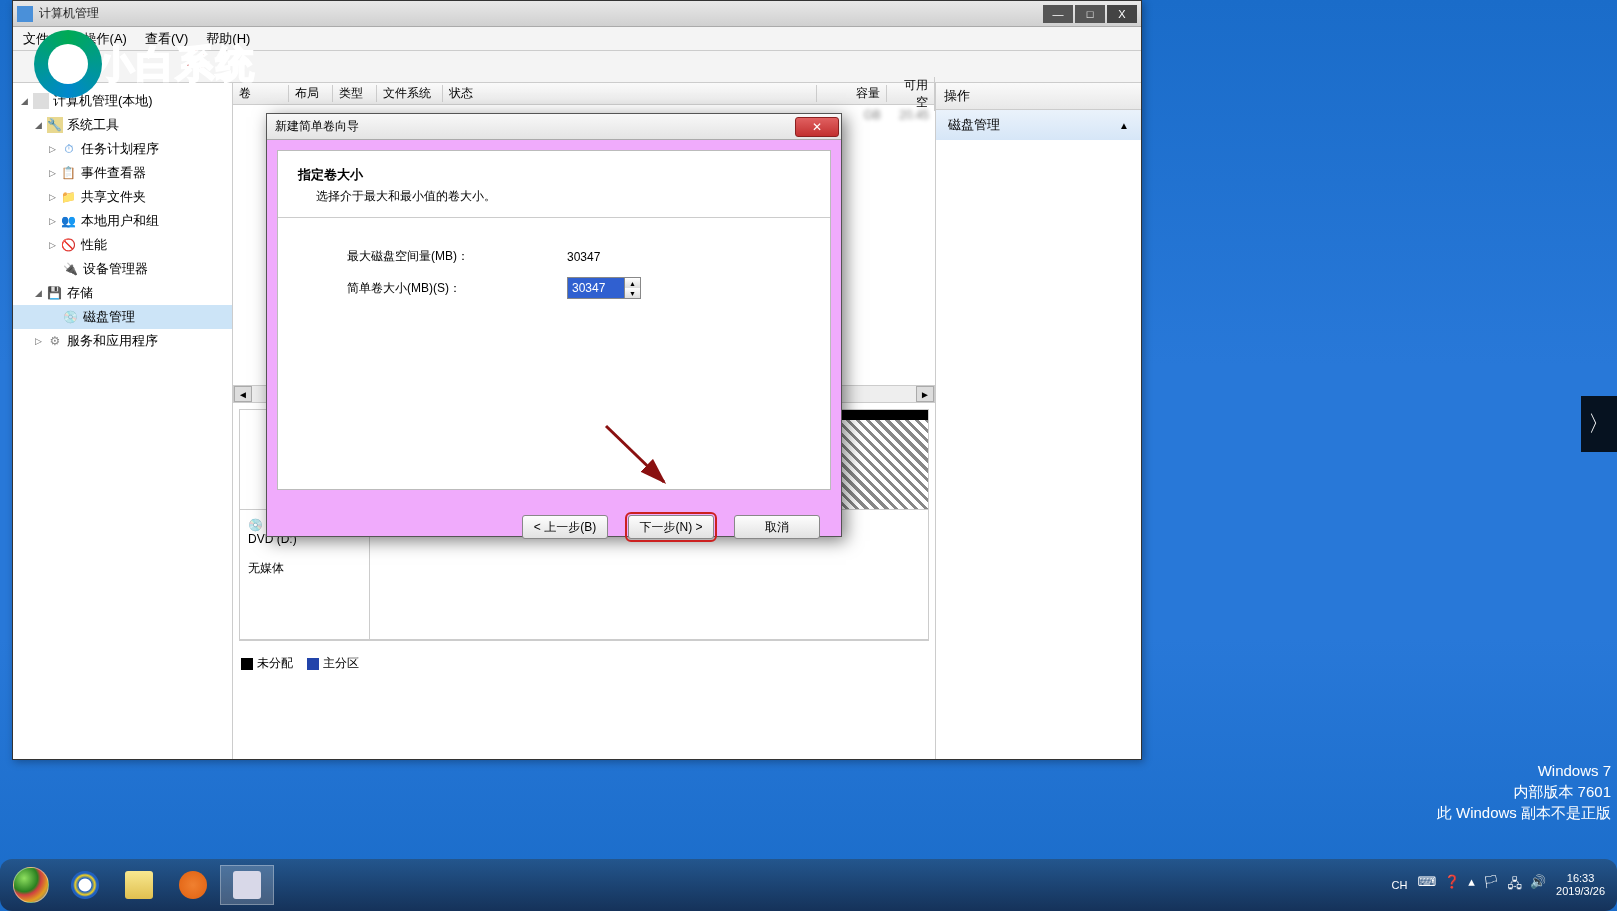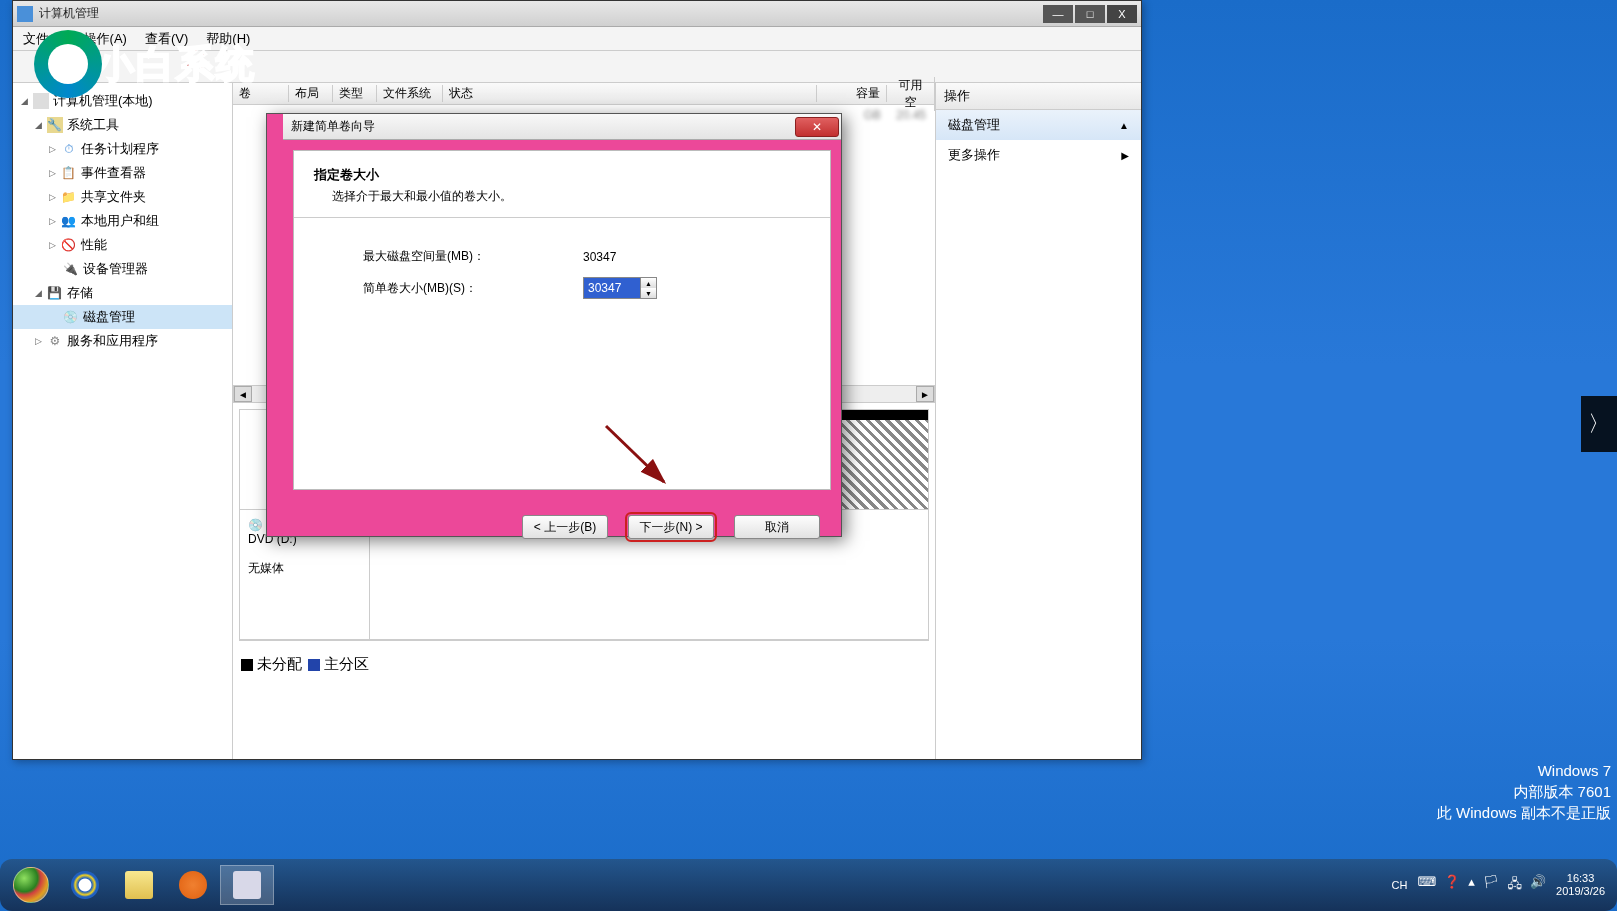--- a/index.html
+++ b/index.html
@@ -39,47 +39,47 @@
   
   .center-panel { flex: 1; display: flex; flex-direction: column; background: #fff; }
   .disk-grid-header { display: flex; background: linear-gradient(#fafafa,#e8e8e8); border-bottom: 1px solid #ccc; font-size: 12px; height: 22px; align-items: center; }
   .grid-col { padding: 0 6px; border-right: 1px solid #ccc; }
   .col-vol { width: 56px; }
   .col-layout { width: 44px; }
   .col-type { width: 44px; }
   .col-fs { width: 66px; }
   .col-status { flex: 1; }
   .col-cap { width: 70px; text-align: right; }
-  .col-free { width: 48px; text-align: center; }
+  .col-free { width: 48px; text-align: right; }
   .grid-row { display: flex; font-size: 12px; height: 20px; align-items: center; filter: blur(2px); opacity: 0.5; }
   .grid-row .grid-col { border-right: none; }
   
   .scroll-strip { height: 18px; background: #eee; border: 1px solid #ccc; display: flex; align-items: center; justify-content: flex-end; margin-top: 260px; }
   .scroll-arrow { width: 18px; height: 16px; background: #ddd; border: 1px solid #aaa; font-size: 10px; display:flex; align-items:center; justify-content:center; }
   
   .disk-diagram { border: 1px solid #ccc; margin: 6px; }
   .disk-block { display: flex; border-bottom: 1px solid #ccc; min-height: 90px; }
   .disk-label { width: 130px; padding: 8px; font-size: 12px; border-right: 1px solid #ccc; }
   .disk-label b { font-weight: bold; }
   .disk-parts { flex: 1; display: flex; }
   .part-hatched { flex: 1; background: repeating-linear-gradient(45deg, #888, #888 3px, #fff 3px, #fff 7px); border-top: 10px solid #000; }
-  .disk-legend { padding: 8px; font-size: 15px; display: flex; gap: 6px; align-items: center; }
+  .disk-legend { padding: 8px; font-size: 12px; display: flex; gap: 14px; align-items: center; }
   .legend-sw { width: 12px; height: 12px; display: inline-block; margin-right: 4px; vertical-align: middle; }
   .sw-black { background: #000; }
   .sw-blue { background: #2244aa; }
   
   .actions-panel { width: 206px; border-left: 1px solid #ccc; background: #fff; font-size: 13px; }
   .actions-header { background: linear-gradient(#fafafa,#e8e8e8); padding: 4px 8px; border-bottom: 1px solid #ccc; font-weight: normal; }
   .actions-group { padding: 6px 12px; display: flex; justify-content: space-between; align-items: center; cursor: pointer; }
   .actions-group.title { background: linear-gradient(#eaf2fb,#d6e6f7); }
   .arrow-up { font-size: 10px; }
   .arrow-right { font-size: 10px; }
   
   
-  .wizard { position: absolute; left: 266px; top: 113px; width: 576px; height: 424px; background: #ec4899; border: 1px solid #555; box-shadow: 4px 4px 16px rgba(0,0,0,0.5); z-index: 50; padding-left: 16px; }
+  .wizard { position: absolute; left: 266px; top: 113px; width: 576px; height: 424px; background: #f0abfc; border: 1px solid #555; box-shadow: 4px 4px 16px rgba(0,0,0,0.5); z-index: 50; }
   .wiz-titlebar { height: 26px; background: linear-gradient(#f8f8f8,#e4e4e4); display: flex; align-items: center; padding: 0 2px 0 8px; border-bottom: 1px solid #aaa; }
   .wiz-title { font-size: 12px; flex: 1; }
   .wiz-close { width: 44px; height: 20px; background: linear-gradient(#e06060,#c23030); border: 1px solid #8a2020; border-radius: 3px; color: #fff; display:flex; align-items:center; justify-content:center; font-size: 12px; cursor: pointer; }
   .wiz-inner { margin: 10px; border: 1px solid #bbb; background: #fff; height: 340px; position: relative; }
   .wiz-header { padding: 14px 20px 12px; border-bottom: 1px solid #ccc; background: #fff; }
   .wiz-header b { font-size: 13px; }
   .wiz-header div { font-size: 12px; margin-left: 18px; margin-top: 4px; }
   .wiz-body { padding: 30px 40px; font-size: 12px; margin-left: 29px; }
   .wiz-row { display: flex; margin-bottom: 12px; align-items: center; }
   .wiz-label { width: 220px; }
@@ -258,24 +258,20 @@
         <span><span class="legend-sw sw-blue"></span><span>主分区</span></span>
       </div>
     </div>
 
     <div class="actions-panel">
       <div class="actions-header">操作</div>
       <div class="actions-group title">
         <span>磁盘管理</span>
         <span class="arrow-up">▲</span>
       </div>
-      <div class="actions-group">
-        <span>更多操作</span>
-        <span class="arrow-right">▶</span>
-      </div>
     </div>
   </div>
 </div>
 
 <div class="wizard">
   <div class="wiz-titlebar">
     <div class="wiz-title">新建简单卷向导</div>
     <div class="wiz-close">✕</div>
   </div>
   <div class="wiz-inner">

